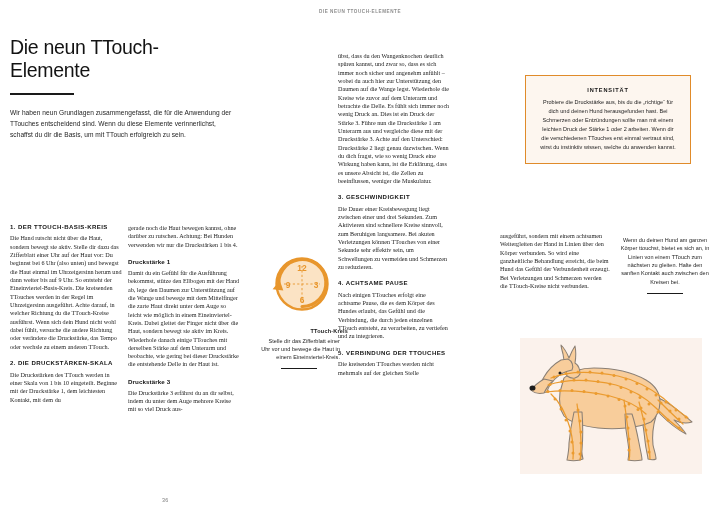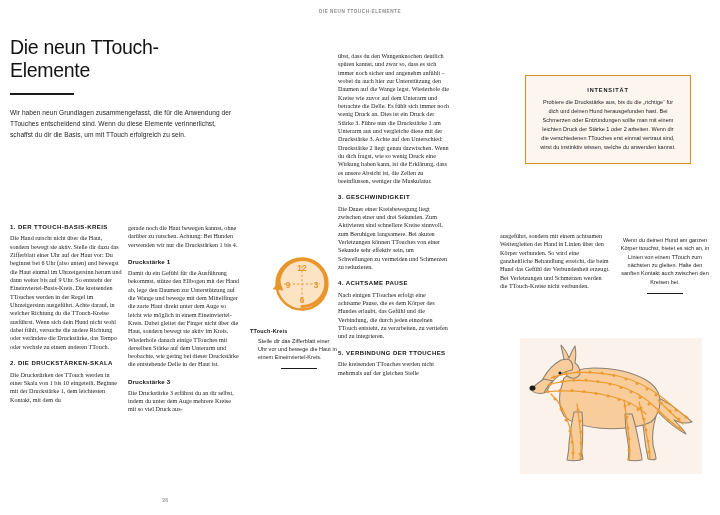--- a/index.html
+++ b/index.html
@@ -118,21 +118,21 @@
     color: #141414;
   }
   h4.sub:first-child { margin-top: 0; }
 
   
   .clock-figure {
     position: absolute;
     left: 250px;
     top: 252px;
     width: 98px;
-    text-align: left;
+    text-align: right;
   }
   .clock-svg { display: block; margin: 0 auto; }
   .fig-title {
     margin-top: 6px;
     font-size: 5.5px;
     font-weight: 700;
     letter-spacing: 0.2px;
     color: #161616;
   }
   .fig-caption {

